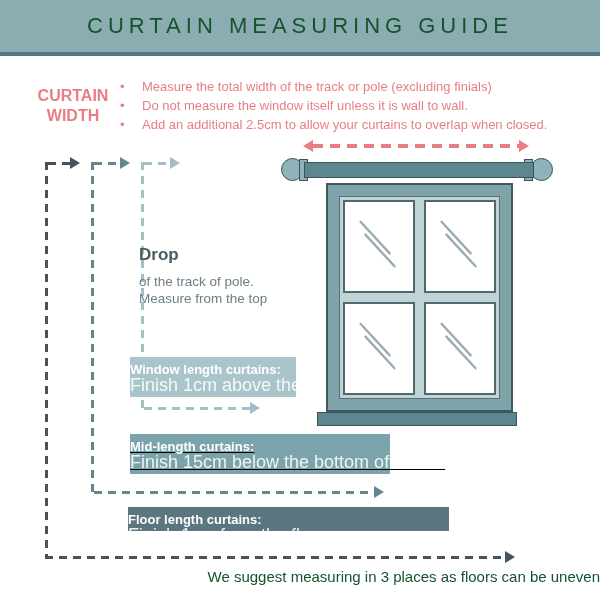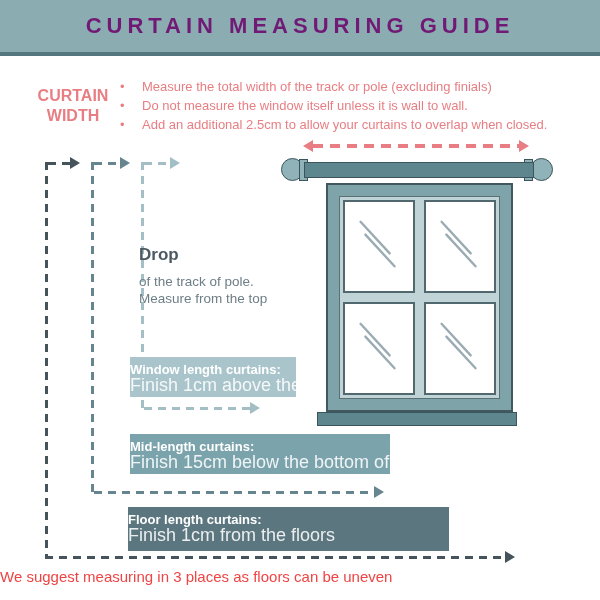--- a/index.html
+++ b/index.html
@@ -1,21 +1,21 @@
 <!DOCTYPE html>
 <html><head>
 <meta charset="utf-8">
 <style>
   html,body{margin:0;padding:0;background:#fff;}
   body{font-family:"Liberation Sans", sans-serif;}
   .canvas{position:relative;width:600px;height:600px;background:#ffffff;overflow:hidden;}
 
   
   .header{position:absolute;left:0;top:0;right:0;height:52px;background:#8badb2;border-bottom:4px solid #54767d;display:flex;align-items:center;justify-content:center;}
-  .header h1{margin:0;color:#701a75;font-size:22px;font-weight:bold;letter-spacing:5px;}
+  .header h1{margin:0;color:#14532d;font-size:22px;font-weight:normal;letter-spacing:5px;}
 
   
   .cw-label{position:absolute;left:30px;top:86px;width:86px;text-align:center;color:#e87e83;font-size:16px;font-weight:bold;line-height:20px;}
   .bullets{position:absolute;left:120px;top:77px;width:470px;}
   .bullet-row{display:flex;align-items:flex-start;line-height:19px;color:#e87e83;font-size:13px;}
   .bullet-dot{width:22px;flex:0 0 22px;font-size:13px;}
 
   
   .dash-h{height:3px;background:repeating-linear-gradient(90deg,var(--c) 0 8px,transparent 8px 14px);}
   .dash-v{position:absolute;width:3px;background:repeating-linear-gradient(180deg,var(--c) 0 8px,transparent 8px 14px);}
@@ -43,24 +43,24 @@
 
   
   .drop-title{position:absolute;left:139px;top:245px;font-size:17px;font-weight:bold;color:#4b5a62;}
   .drop-desc{position:absolute;left:139px;top:273px;font-size:13.5px;line-height:17px;color:#6d7e86;}
 
   
   .len-box{position:absolute;box-sizing:border-box;padding:5px 0;white-space:nowrap;}
   .len-box .t{font-size:13px;font-weight:bold;color:#ffffff;line-height:16px;}
   .len-box .s{font-size:18px;color:rgba(255,255,255,0.88);line-height:15px;}
   .box-window{left:130px;top:357px;width:166px;height:40px;background:#a9c5cb;}
-  .box-mid{left:130px;top:434px;width:260px;height:40px;background:#7ba3ac;}
-  .box-floor{left:128px;top:507px;width:321px;height:44px;background:#5b767f;}
+  .box-mid{left:130px;top:434px;width:260px;height:40px;background:#7ba3ac;text-decoration:underline;}
+  .box-floor{left:128px;top:507px;width:321px;height:24px;background:#5b767f;}
 
-  .footer-note{position:absolute;left:0;right:0;top:568px;text-align:left;font-size:15px;color:#ef4444;}
+  .footer-note{position:absolute;left:0;right:0;top:568px;text-align:right;font-size:15px;color:#14532d;}
 </style>
 </head>
 <body>
 
 <div class="canvas">
 
   <div class="header">
     <h1>CURTAIN MEASURING GUIDE</h1>
   </div>
 

